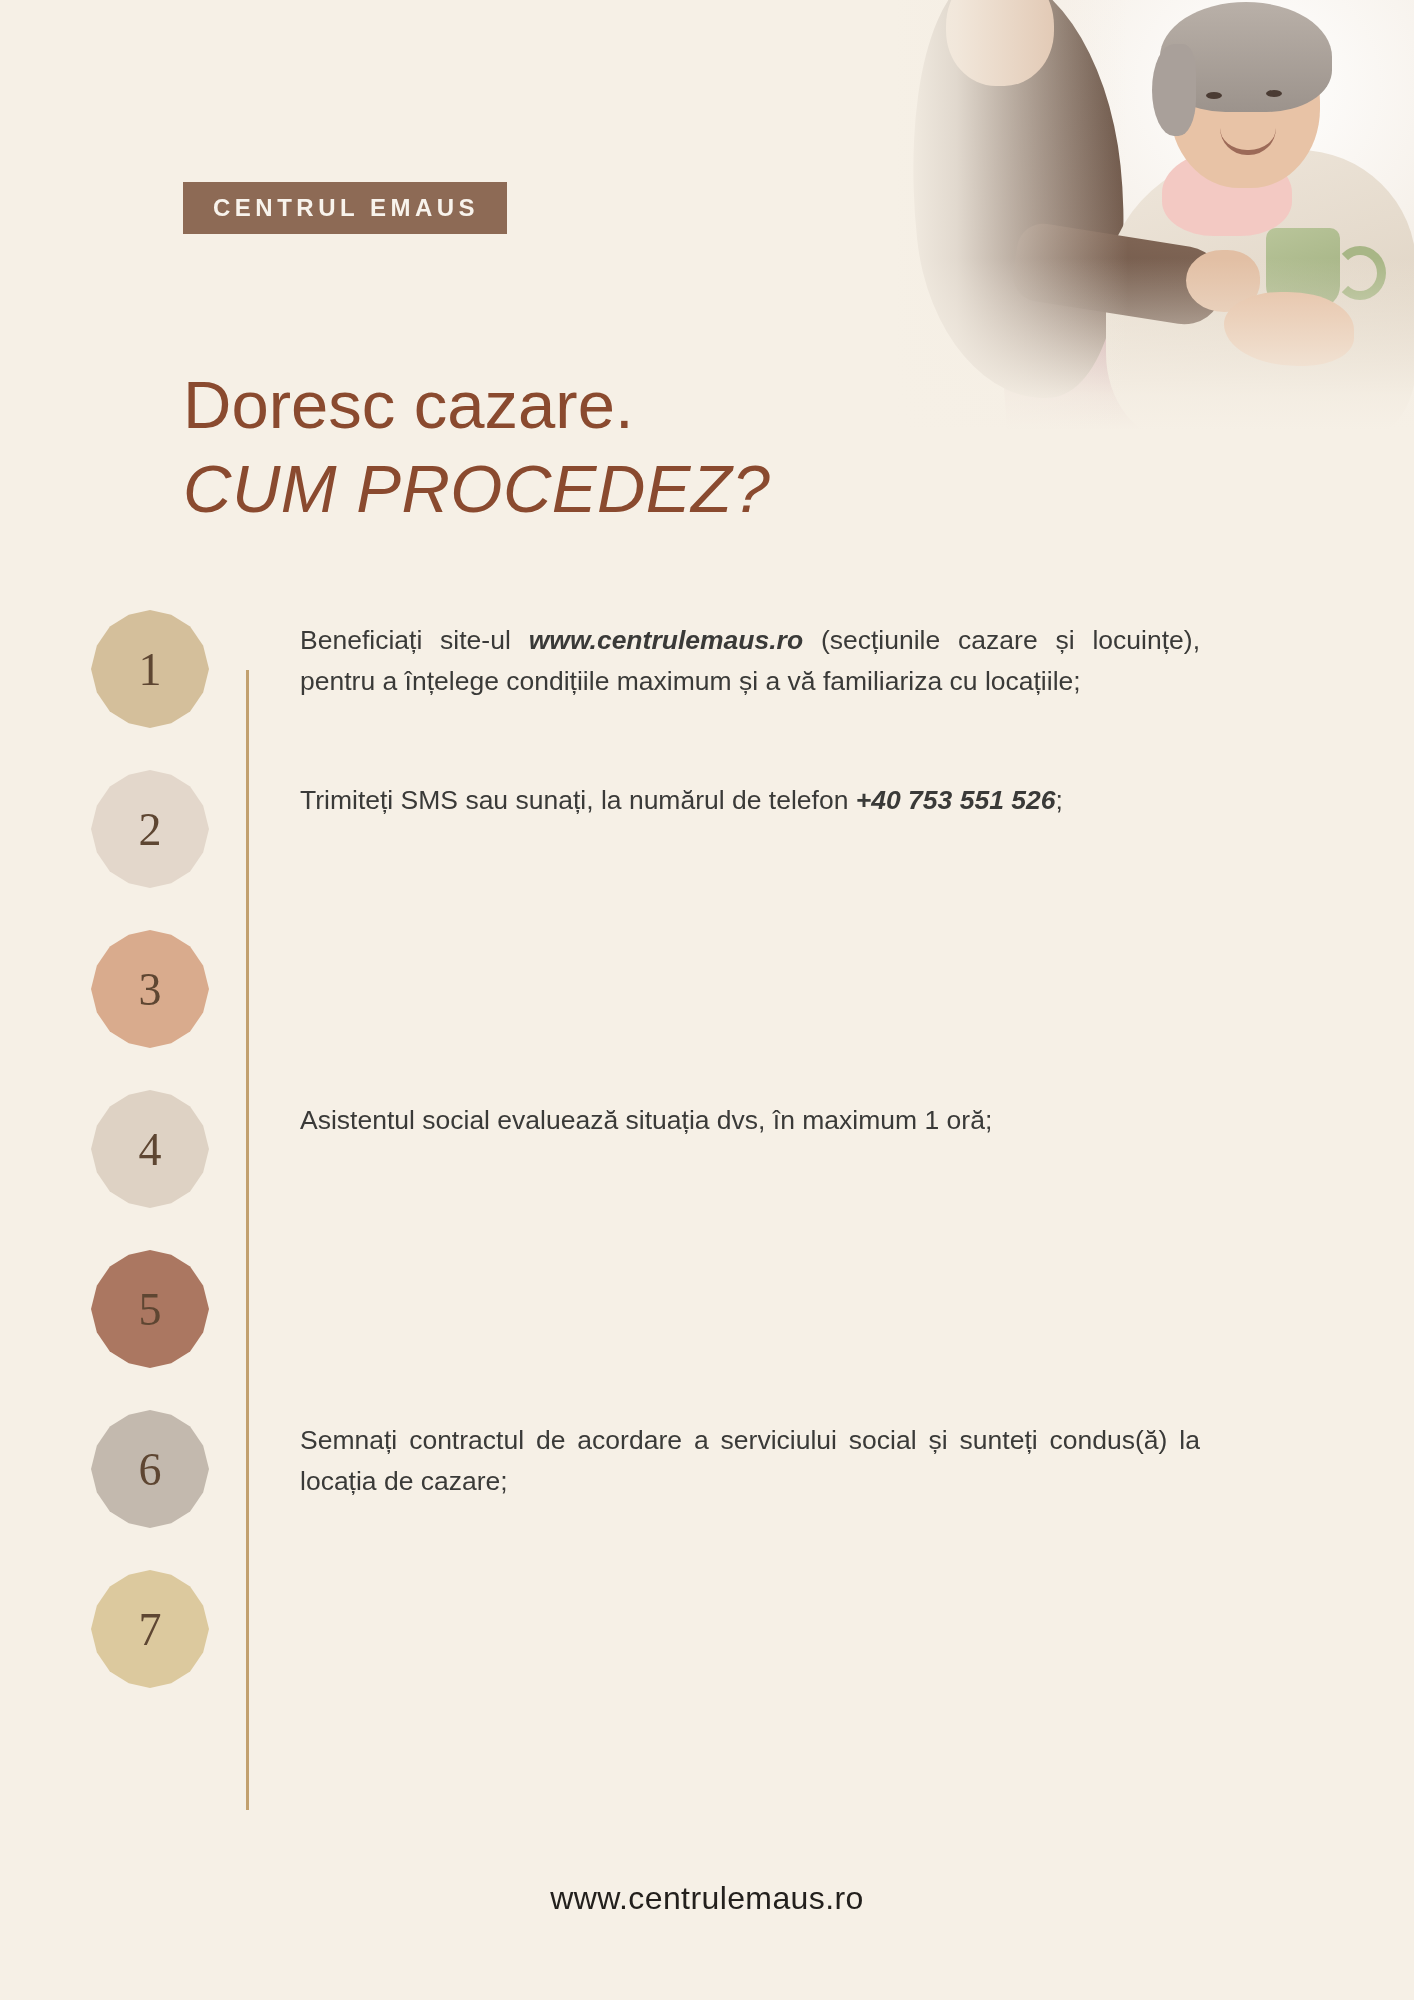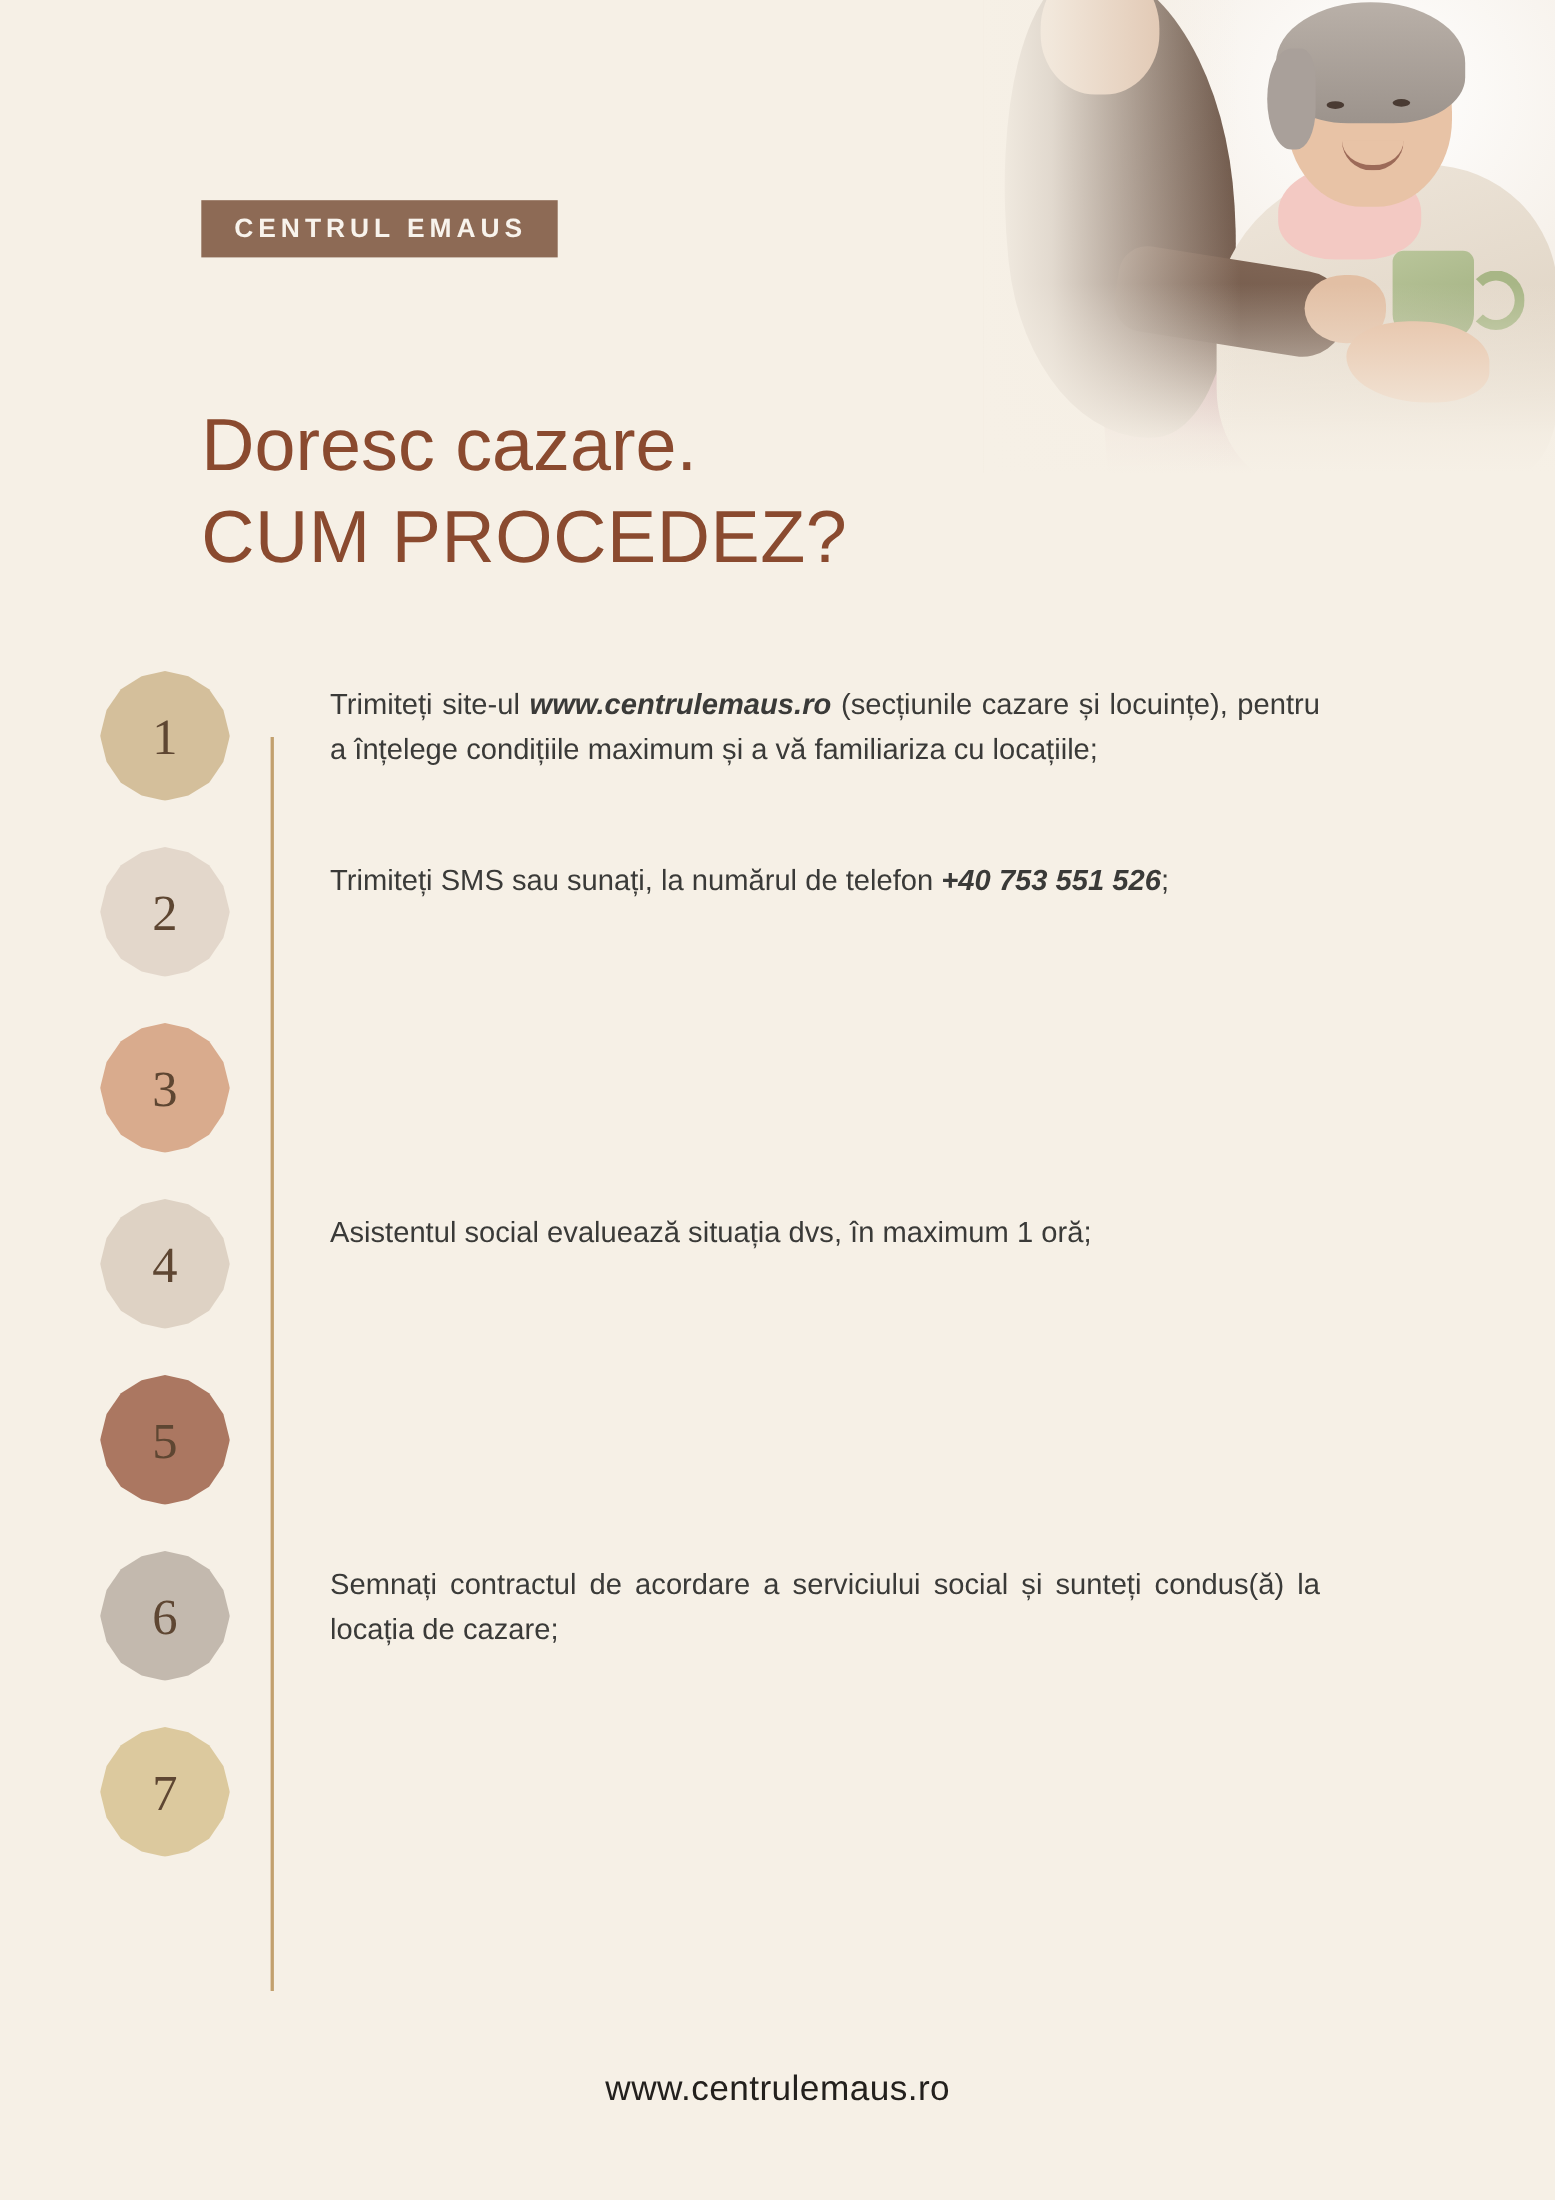--- a/index.html
+++ b/index.html
@@ -217,20 +217,21 @@
     top: 318px;
     width: 760px;
     color: #8a4a2f;
     font-size: 67px;
     line-height: 1.26;
     font-weight: 400;
   }
   .title .line2 {
     display: block;
     letter-spacing: 0.5px;
+    font-style: italic;
   }
 
   
   .steps {
     position: absolute;
     left: 0;
     top: 610px;
     width: 1414px;
   }
   .connector {
@@ -331,21 +332,21 @@
   <span class="line2">CUM PROCEDEZ?</span>
 </h1>
 
 <div class="steps">
   <div class="connector"></div>
   <div id="steps-container">
       <div class="step">
         <div class="badge-wrap">
           <div class="badge" style="background: rgb(212, 191, 155);">1</div>
         </div>
-        <div class="step-text"><span>Trimiteți site-ul </span><b>www.centrulemaus.ro</b><span> (secțiunile cazare și locuințe), pentru a înțelege condițiile maximum și a vă familiariza cu locațiile;</span></div>
+        <div class="step-text"><span>Beneficiați site-ul </span><b>www.centrulemaus.ro</b><span> (secțiunile cazare și locuințe), pentru a înțelege condițiile maximum și a vă familiariza cu locațiile;</span></div>
       </div>
       <div class="step">
         <div class="badge-wrap">
           <div class="badge" style="background: rgb(227, 215, 203);">2</div>
         </div>
         <div class="step-text"><span>Trimiteți SMS sau sunați, la numărul de telefon </span><b>+40 753 551 526</b><span>;</span></div>
       </div>
       <div class="step">
         <div class="badge-wrap">
           <div class="badge" style="background: rgb(217, 171, 141);">3</div>

